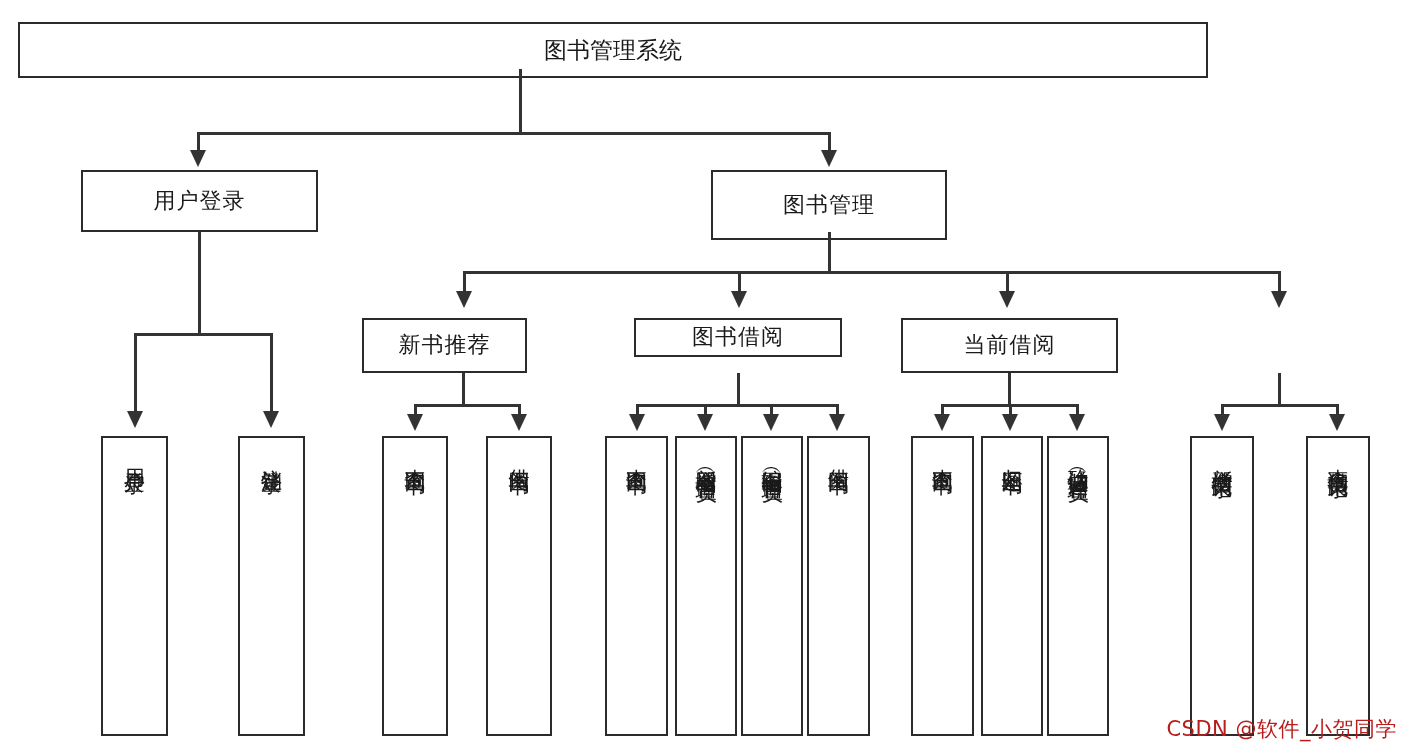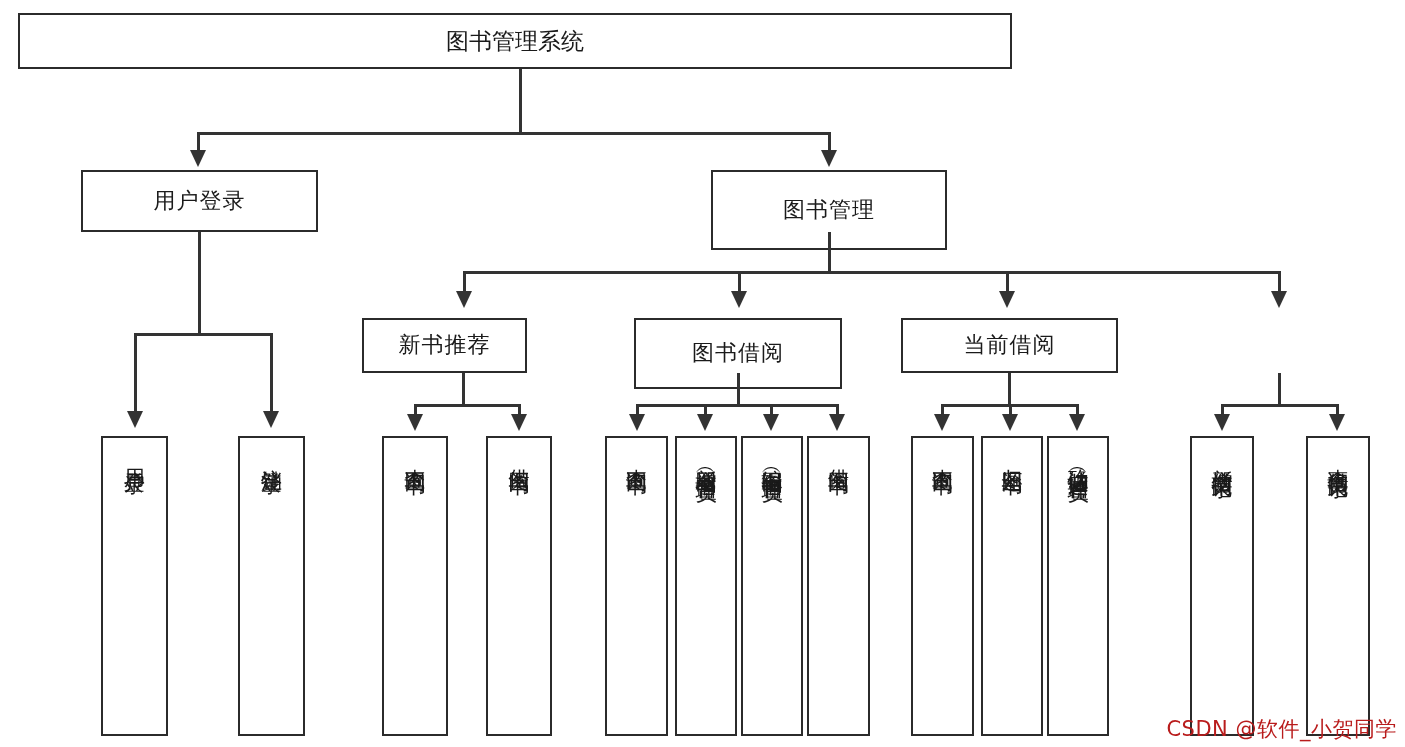--- a/index.html
+++ b/index.html
@@ -72,38 +72,38 @@
     letter-spacing: 0.5px;
     white-space: nowrap;
     pointer-events: none;
   }
 </style>
 </head>
 <body>
 
 <div id="canvas">
 
-  <div class="node root" style="left:18px; top:13px; width:994px; height:56px;">
+  <div class="node root" style="left:18px; top:22px; width:1190px; height:56px;">
     <span>图书管理系统</span>
   </div>
 
   <div class="edge v" style="left:519px; top:69px; width:3px; height:65px;"></div>
 
   <div class="edge h" style="left:197px; top:132px; width:634px; height:3px;"></div>
 
   <div class="edge v" style="left:197px; top:132px; width:3px; height:20px;"></div>
   <div class="arrow" style="left:190px; top:150px;"></div>
   <div class="edge v" style="left:828px; top:132px; width:3px; height:20px;"></div>
   <div class="arrow" style="left:821px; top:150px;"></div>
 
   <div class="node horiz" style="left:81px; top:170px; width:237px; height:62px;">
     <span>用户登录</span>
   </div>
 
-  <div class="node horiz" style="left:711px; top:170px; width:236px; height:80px;">
+  <div class="node horiz" style="left:711px; top:170px; width:236px; height:70px;">
     <span>图书管理</span>
   </div>
 
   <div class="edge v" style="left:198px; top:232px; width:3px; height:103px;"></div>
   <div class="edge h" style="left:134px; top:333px; width:139px; height:3px;"></div>
   <div class="edge v" style="left:134px; top:333px; width:3px; height:80px;"></div>
   <div class="arrow" style="left:127px; top:411px;"></div>
   <div class="edge v" style="left:270px; top:333px; width:3px; height:80px;"></div>
   <div class="arrow" style="left:263px; top:411px;"></div>
 
@@ -119,21 +119,21 @@
   <div class="edge v" style="left:1006px; top:271px; width:3px; height:22px;"></div>
   <div class="arrow" style="left:999px; top:291px;"></div>
 
   <div class="edge v" style="left:1278px; top:271px; width:3px; height:22px;"></div>
   <div class="arrow" style="left:1271px; top:291px;"></div>
 
   <div class="node horiz" style="left:362px; top:318px; width:165px; height:55px;">
     <span>新书推荐</span>
   </div>
 
-  <div class="node horiz" style="left:634px; top:318px; width:208px; height:71px;">
+  <div class="node horiz" style="left:634px; top:318px; width:208px; height:39px;">
     <span>图书借阅</span>
   </div>
 
   <div class="node horiz" style="left:901px; top:318px; width:217px; height:55px;">
     <span>当前借阅</span>
   </div>
 
 
   <div class="edge v" style="left:462px; top:373px; width:3px; height:33px;"></div>
   <div class="edge h" style="left:414px; top:404px; width:107px; height:3px;"></div>

